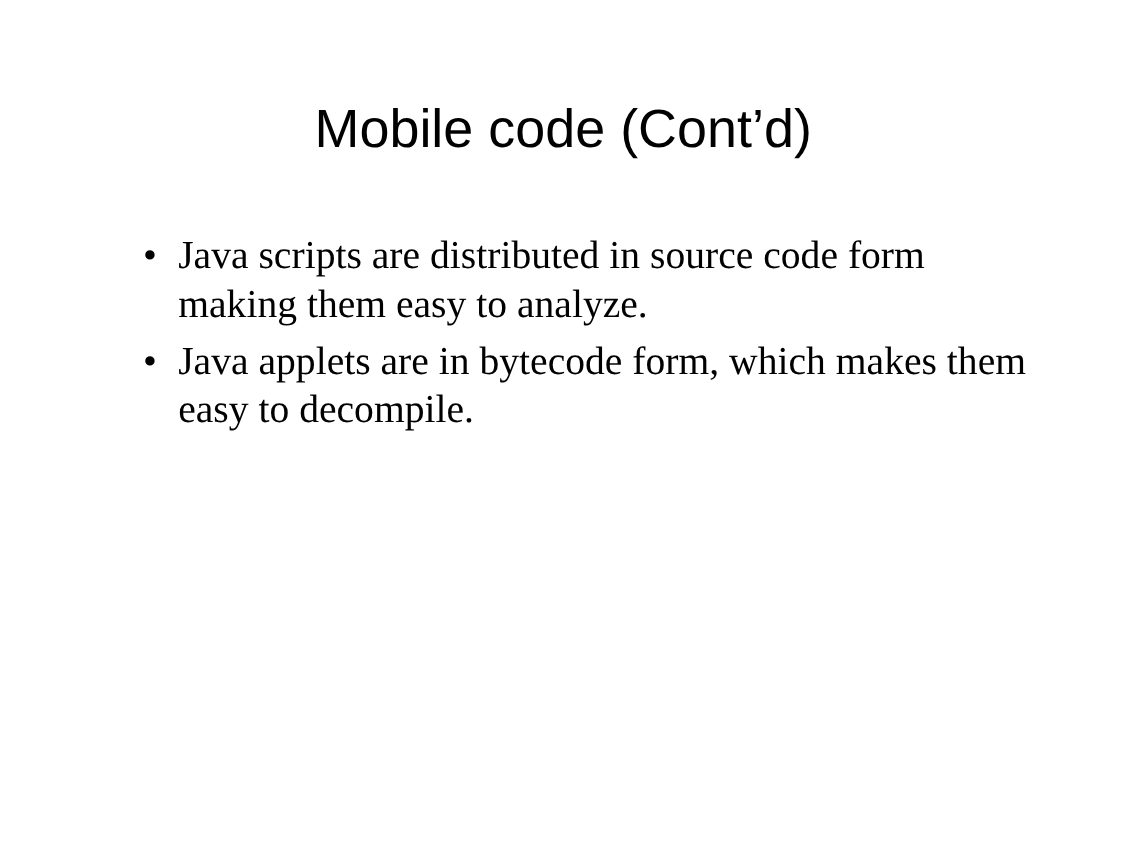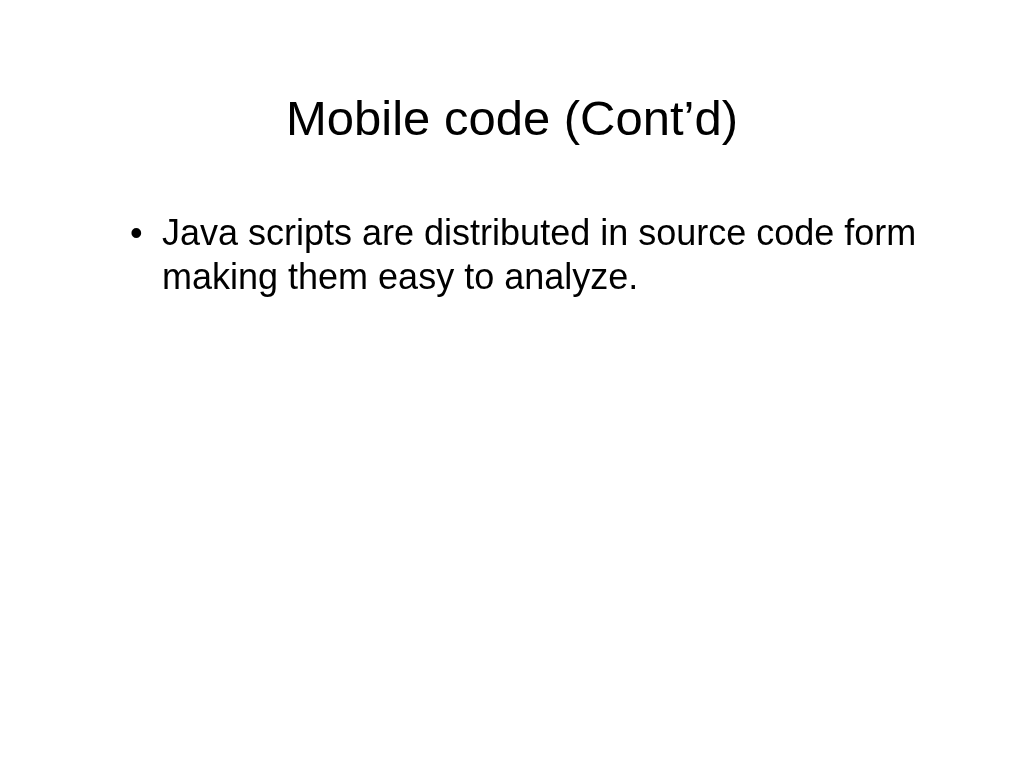--- a/index.html
+++ b/index.html
@@ -23,20 +23,21 @@
     .title {
       font-size: 49px;
       font-weight: 400;
       text-align: center;
       margin-bottom: 65px;
       letter-spacing: 0px;
     }
     .bullet-list {
       list-style: none;
       padding-left: 50px;
+      font-family: Liberation Serif, serif;
     }
     .bullet-item {
       font-size: 36px;
       line-height: 1.22;
       margin-bottom: 8px;
       position: relative;
       padding-left: 32px;
       letter-spacing: 0px;
     }
     .bullet-item::before {
@@ -47,14 +48,15 @@
       font-size: 36px;
     }
   </style>
 </head>
 <body>
 
 <div class="slide">
   <h1 class="title">Mobile code (Cont’d)</h1>
   <ul class="bullet-list">
     <li class="bullet-item">Java scripts are distributed in source code form making them easy to analyze.</li>
+    <li class="bullet-item">Java applets are in bytecode form, which makes them easy to decompile.</li>
   </ul>
 </div>
 
 </body></html>

